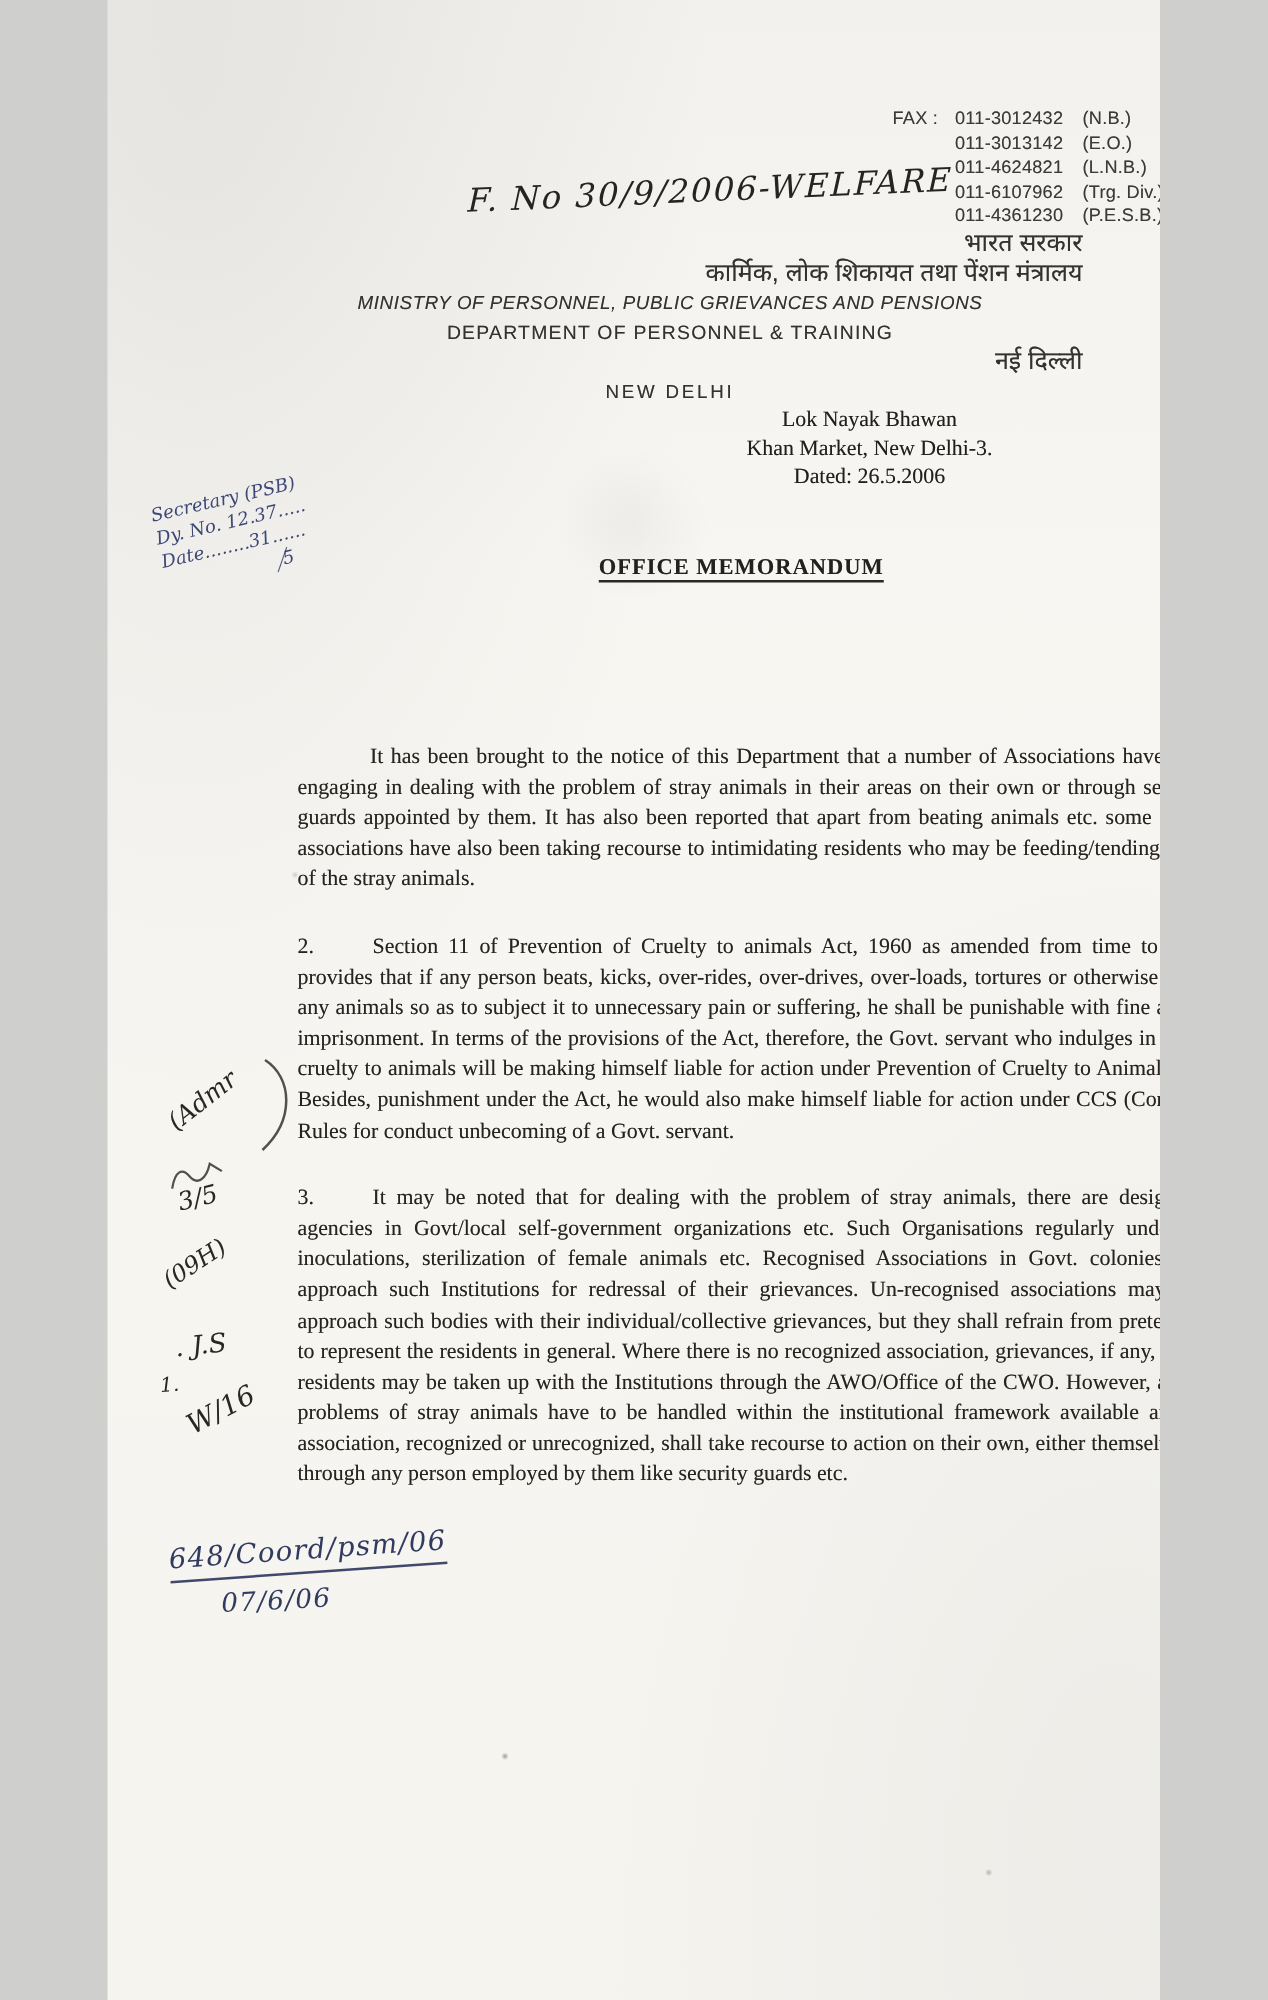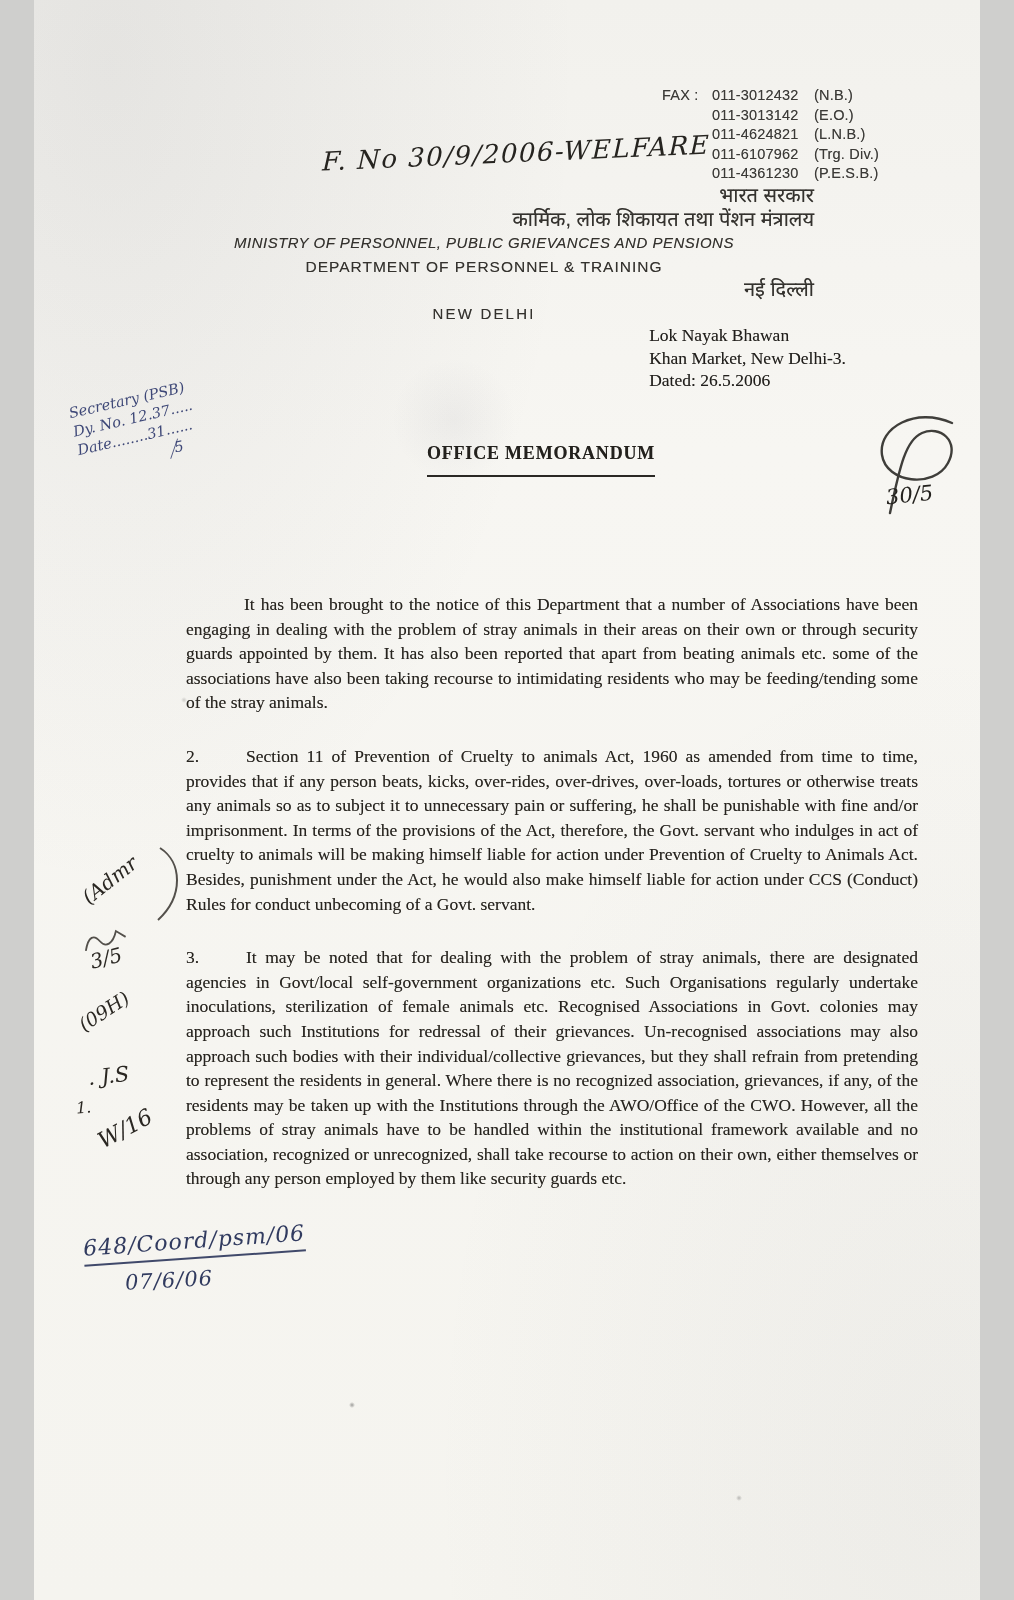--- a/index.html
+++ b/index.html
@@ -1,18 +1,18 @@
 <!DOCTYPE html>
 <html><head>
 <meta charset="utf-8">
 <style>
   html, body { margin: 0; padding: 0; background: #cfcfcd; }
   .page {
     position: relative;
-    width: 946px;
+    width: 842px;
     height: 1600px;
     margin: 0 auto;
     overflow: hidden;
     font-family: "Liberation Serif", serif;
     color: #2e2b28;
     background:
       radial-gradient(circle 2px at 318px 1405px, rgba(50,50,50,0.45), transparent 3px),
       radial-gradient(circle 2px at 705px 1498px, rgba(50,50,50,0.30), transparent 3px),
       radial-gradient(circle 2px at 150px 700px, rgba(50,50,50,0.20), transparent 3px),
       radial-gradient(circle 60px at 420px 420px, rgba(90,90,110,0.06), transparent 62px),
@@ -53,21 +53,21 @@
   .lh-line { line-height: 23.5px; }
   .lh-hi { font-size: 20px; text-align: right; }
   .lh-en-1 { font-size: 15.5px; letter-spacing: 1.4px; }
   .lh-en-2 { font-size: 15px; letter-spacing: 0.5px; font-style: italic; }
   .lh-en-3 { font-size: 15.5px; letter-spacing: 1.0px; }
   .lh-en-4 { font-size: 15px;   letter-spacing: 2.2px; }
 
   
   .address {
     position: absolute; right: 134px; top: 324px;
-    text-align: left;
+    text-align: center;
     font-size: 17.5px; line-height: 22.5px;
     color: #211f1c;
   }
 
   
   .stamp {
     position: absolute; left: 40px; top: 390px;
     transform: rotate(-13deg);
     color: rgba(36,48,102,0.88);
     font-size: 14.5px; line-height: 19px;
@@ -80,21 +80,21 @@
     vertical-align: middle;
   }
 
   
   .memo-title {
     position: absolute; left: 0; top: 443px; width: 1014px;
     text-align: center;
     font-size: 18px; font-weight: bold; letter-spacing: 0.8px;
     color: #23211d;
   }
-  .memo-title .ul { border-bottom: 2px solid #2a2824; padding-bottom: 12px; }
+  .memo-title .ul { border-bottom: 2px solid #2a2824; padding-bottom: 1px; }
 
   
   .sig { position: absolute; left: 822px; top: 405px; }
   .sig-date {
     position: absolute; left: 852px; top: 483px;
     font-size: 21px; color: #23211d;
     transform: rotate(-6deg);
   }
 
   

